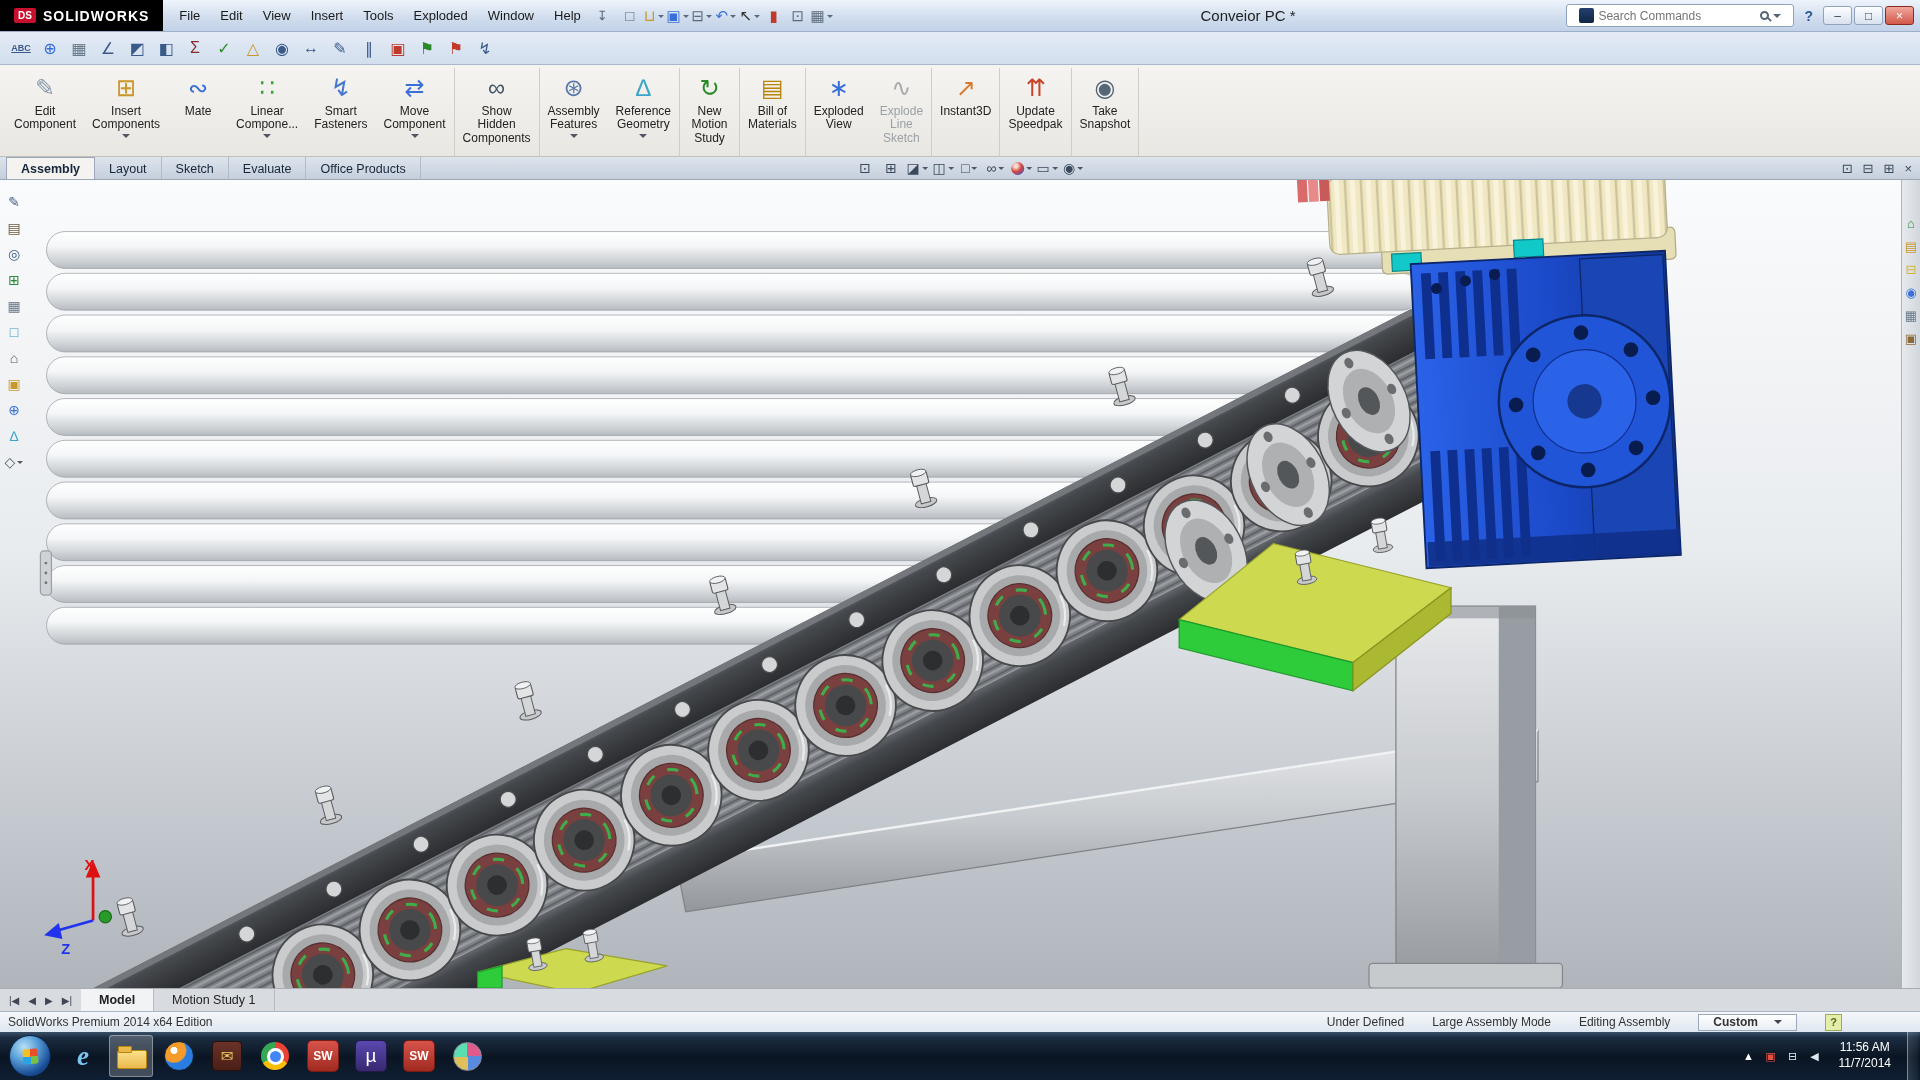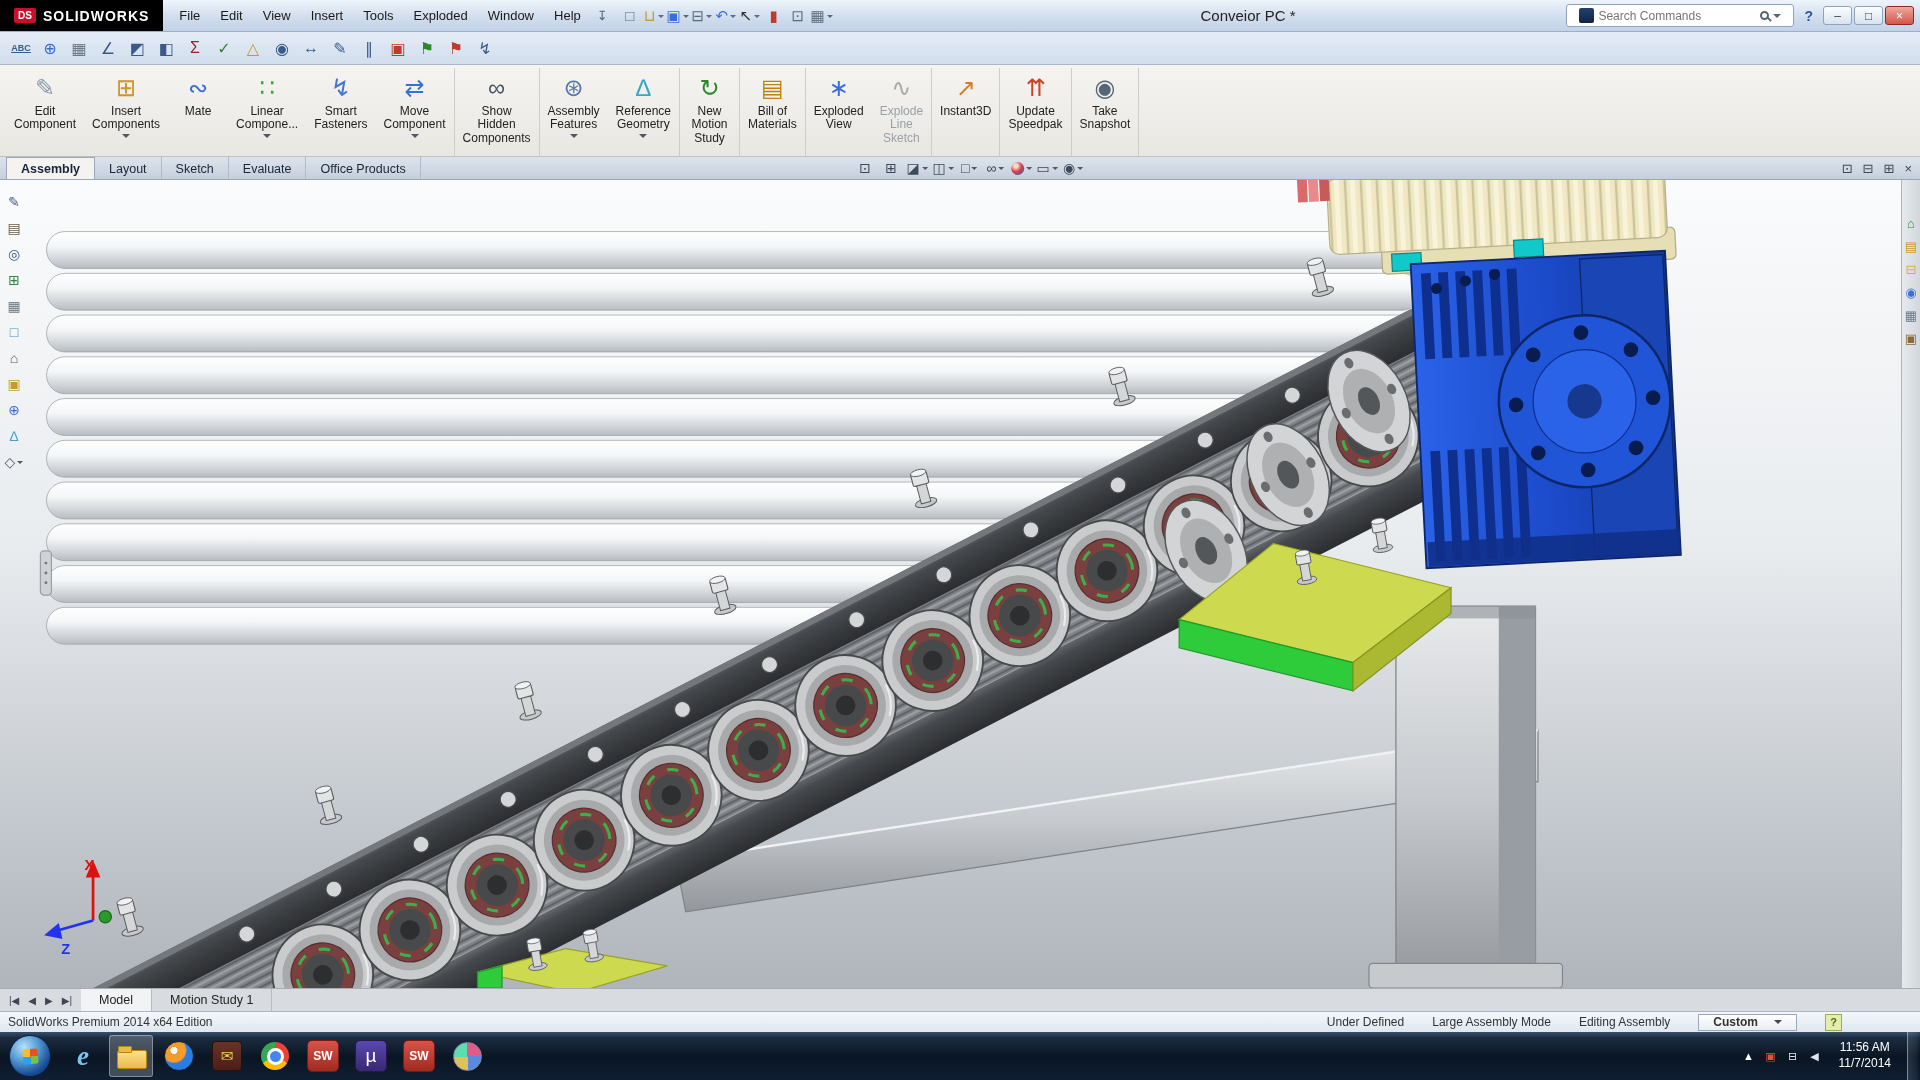--- a/index.html
+++ b/index.html
@@ -67,21 +67,21 @@
   .lt { width:24px; height:23px; display:flex; align-items:center; justify-content:center; font-size:14px; }
   .lt.has-caret::after { content:""; border:3px solid transparent; border-top-color:#556; margin-left:2px; transform:translateY(2px); }
   .task-strip { position:absolute; right:0; top:0; bottom:0; width:19px; background:linear-gradient(90deg,#e6eaee,#d2d7dd); border-left:1px solid #adb4bc; z-index:5; display:flex; flex-direction:column; align-items:center; padding-top:36px; gap:8px; }
   .ts { font-size:13px; }
 
   
   .doctabs { height:23px; background:#d8dbe0; border-top:1px solid #a8adb4; display:flex; align-items:stretch; font-size:12.5px; flex:0 0 auto; }
   .dnav { display:flex; align-items:center; padding:0 6px; gap:3px; color:#445; }
   .dnav-btn { font-size:10px; padding:0 3px; }
   .dtab { display:flex; align-items:center; padding:0 18px; border-right:1px solid #b8bcc2; color:#222; }
-  .dtab.active { background:#f2f3f5; font-weight:normal; }
+  .dtab.active { background:#f2f3f5; font-weight:bold; }
 
   
   .statusbar { height:21px; background:linear-gradient(#f4f7fb,#dfe7f1); border-top:1px solid #aab6c6; display:flex; align-items:center; font-size:12px; color:#333; padding:0 8px; flex:0 0 auto; }
   .sb-right { margin-left:auto; display:flex; align-items:center; gap:28px; margin-right:70px; }
   .sb-item { white-space:nowrap; }
   .config { border:1px solid #9aa8ba; background:linear-gradient(#ffffff,#e8edf4); padding:0 14px; height:17px; display:flex; align-items:center; gap:16px;font-weight:bold; }
   .config::after { content:""; border:4px solid transparent; border-top-color:#445; transform:translateY(2px); }
   .sb-help { width:17px; height:17px; background:#e4edaa; border:1px solid #9aaa5a; display:flex; align-items:center; justify-content:center; font-size:11px; font-weight:bold; color:#55661a; }
 
   

